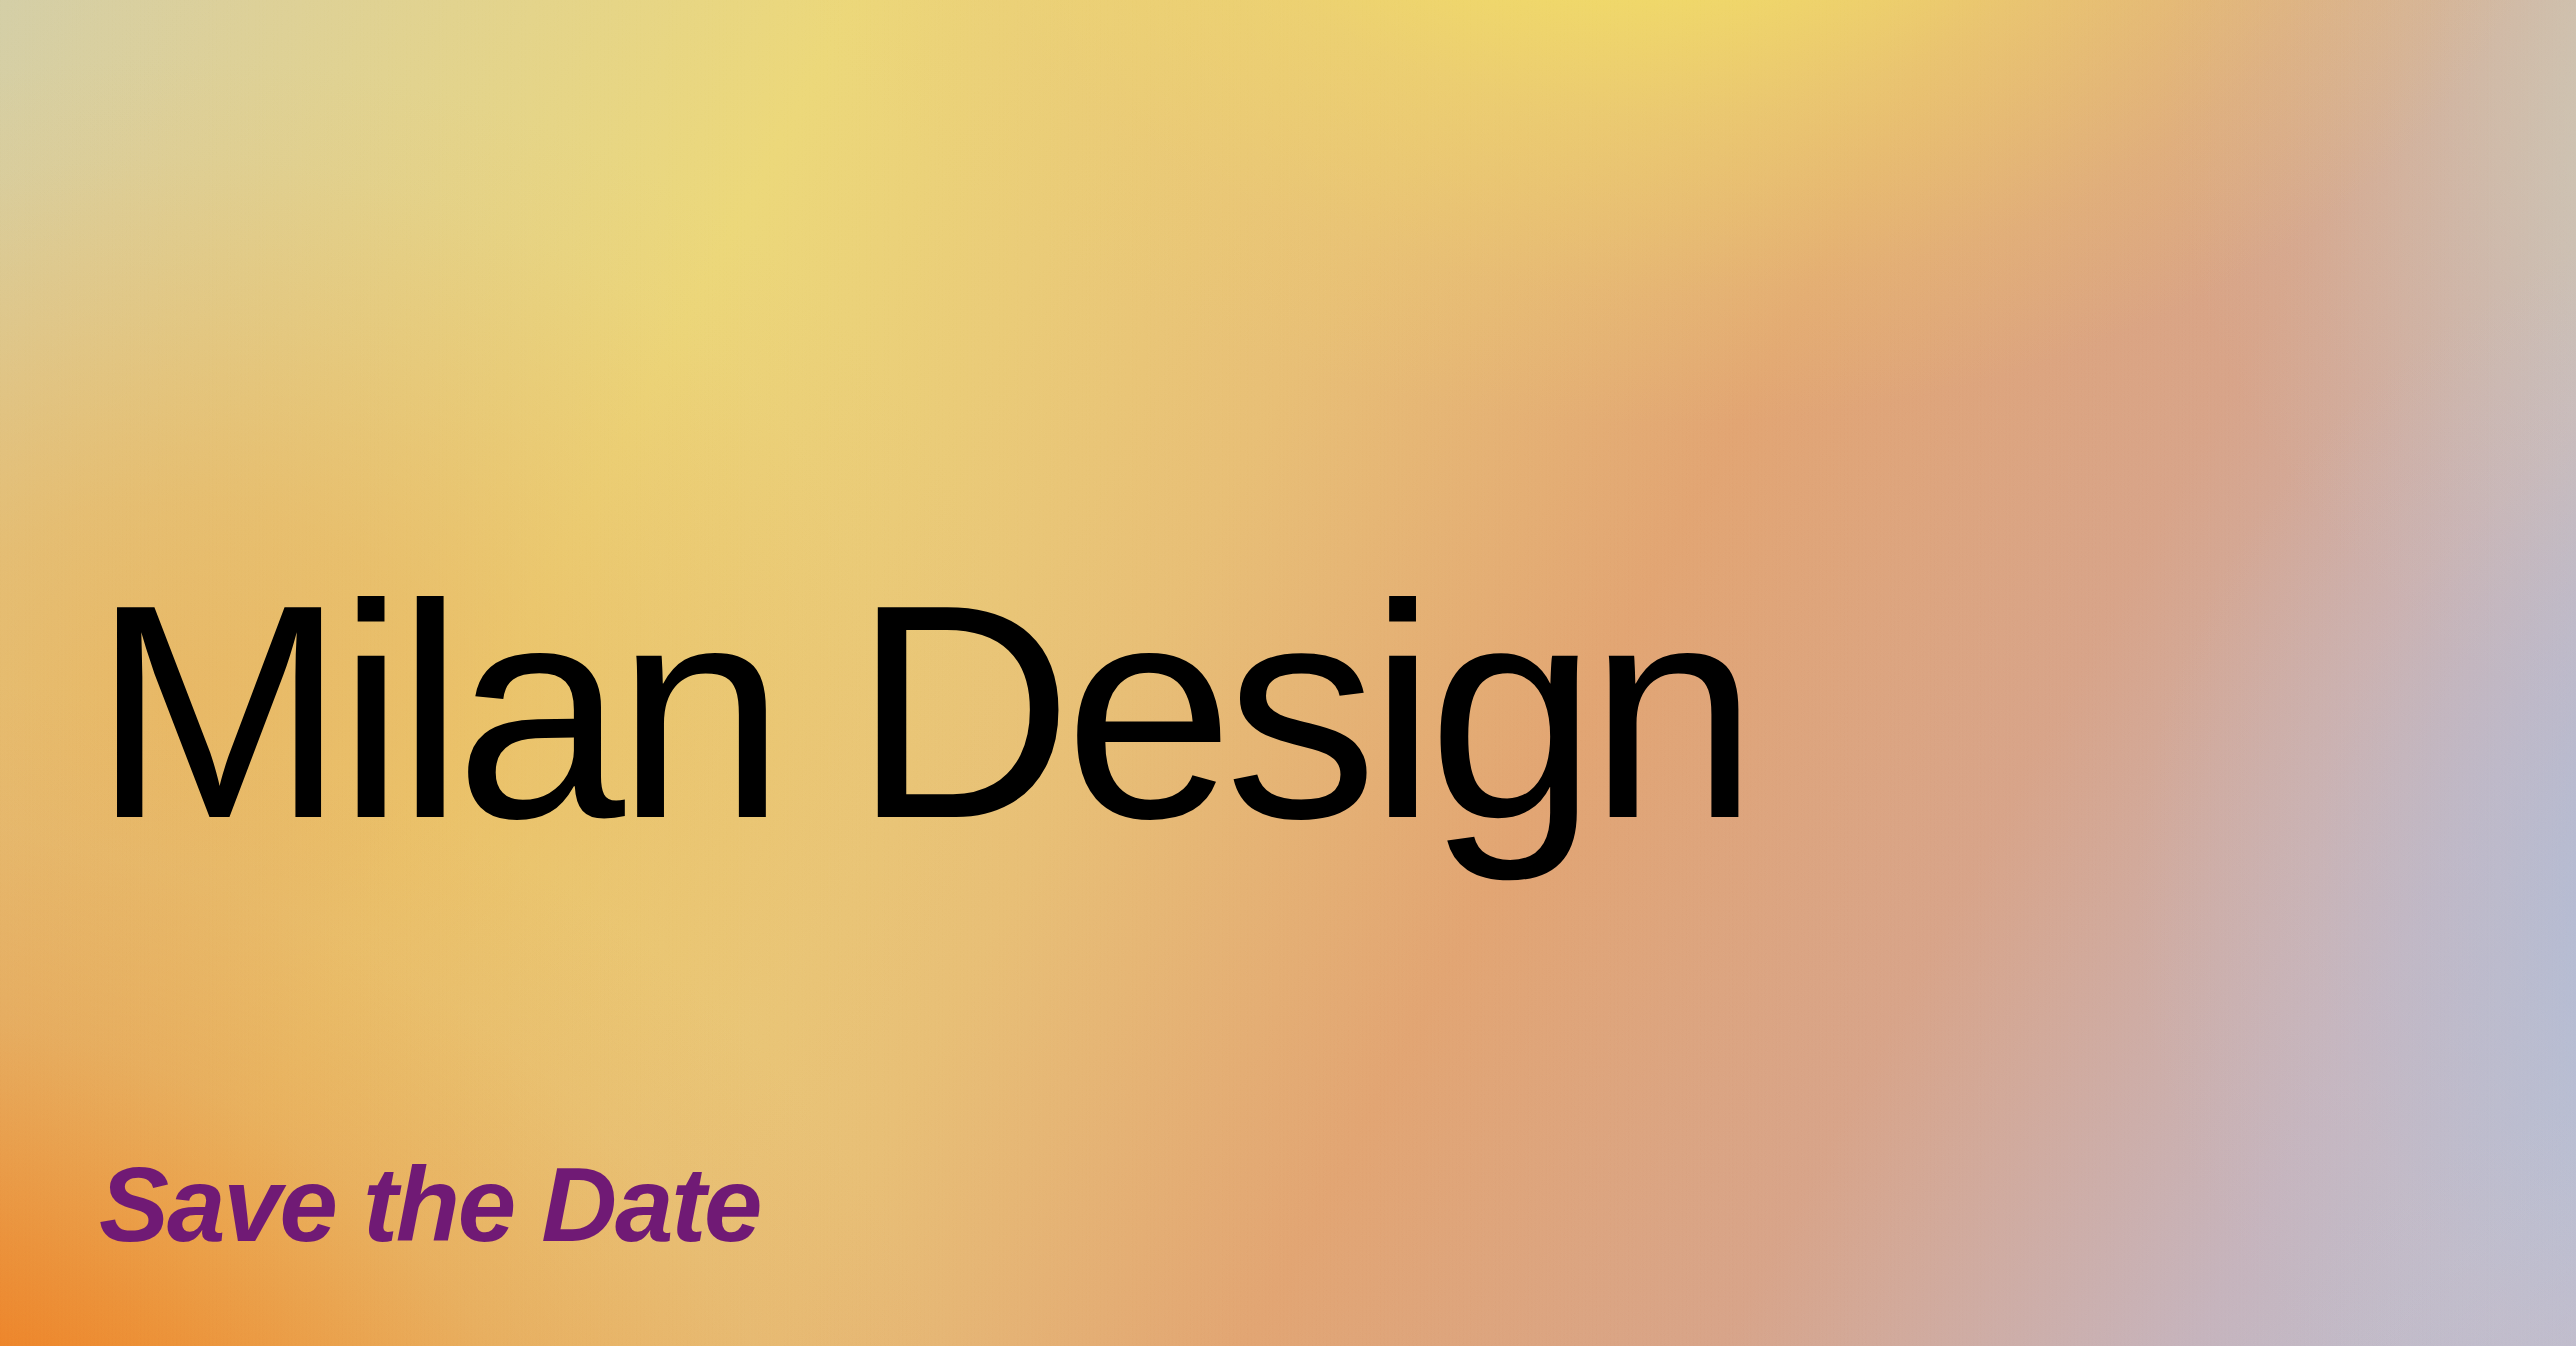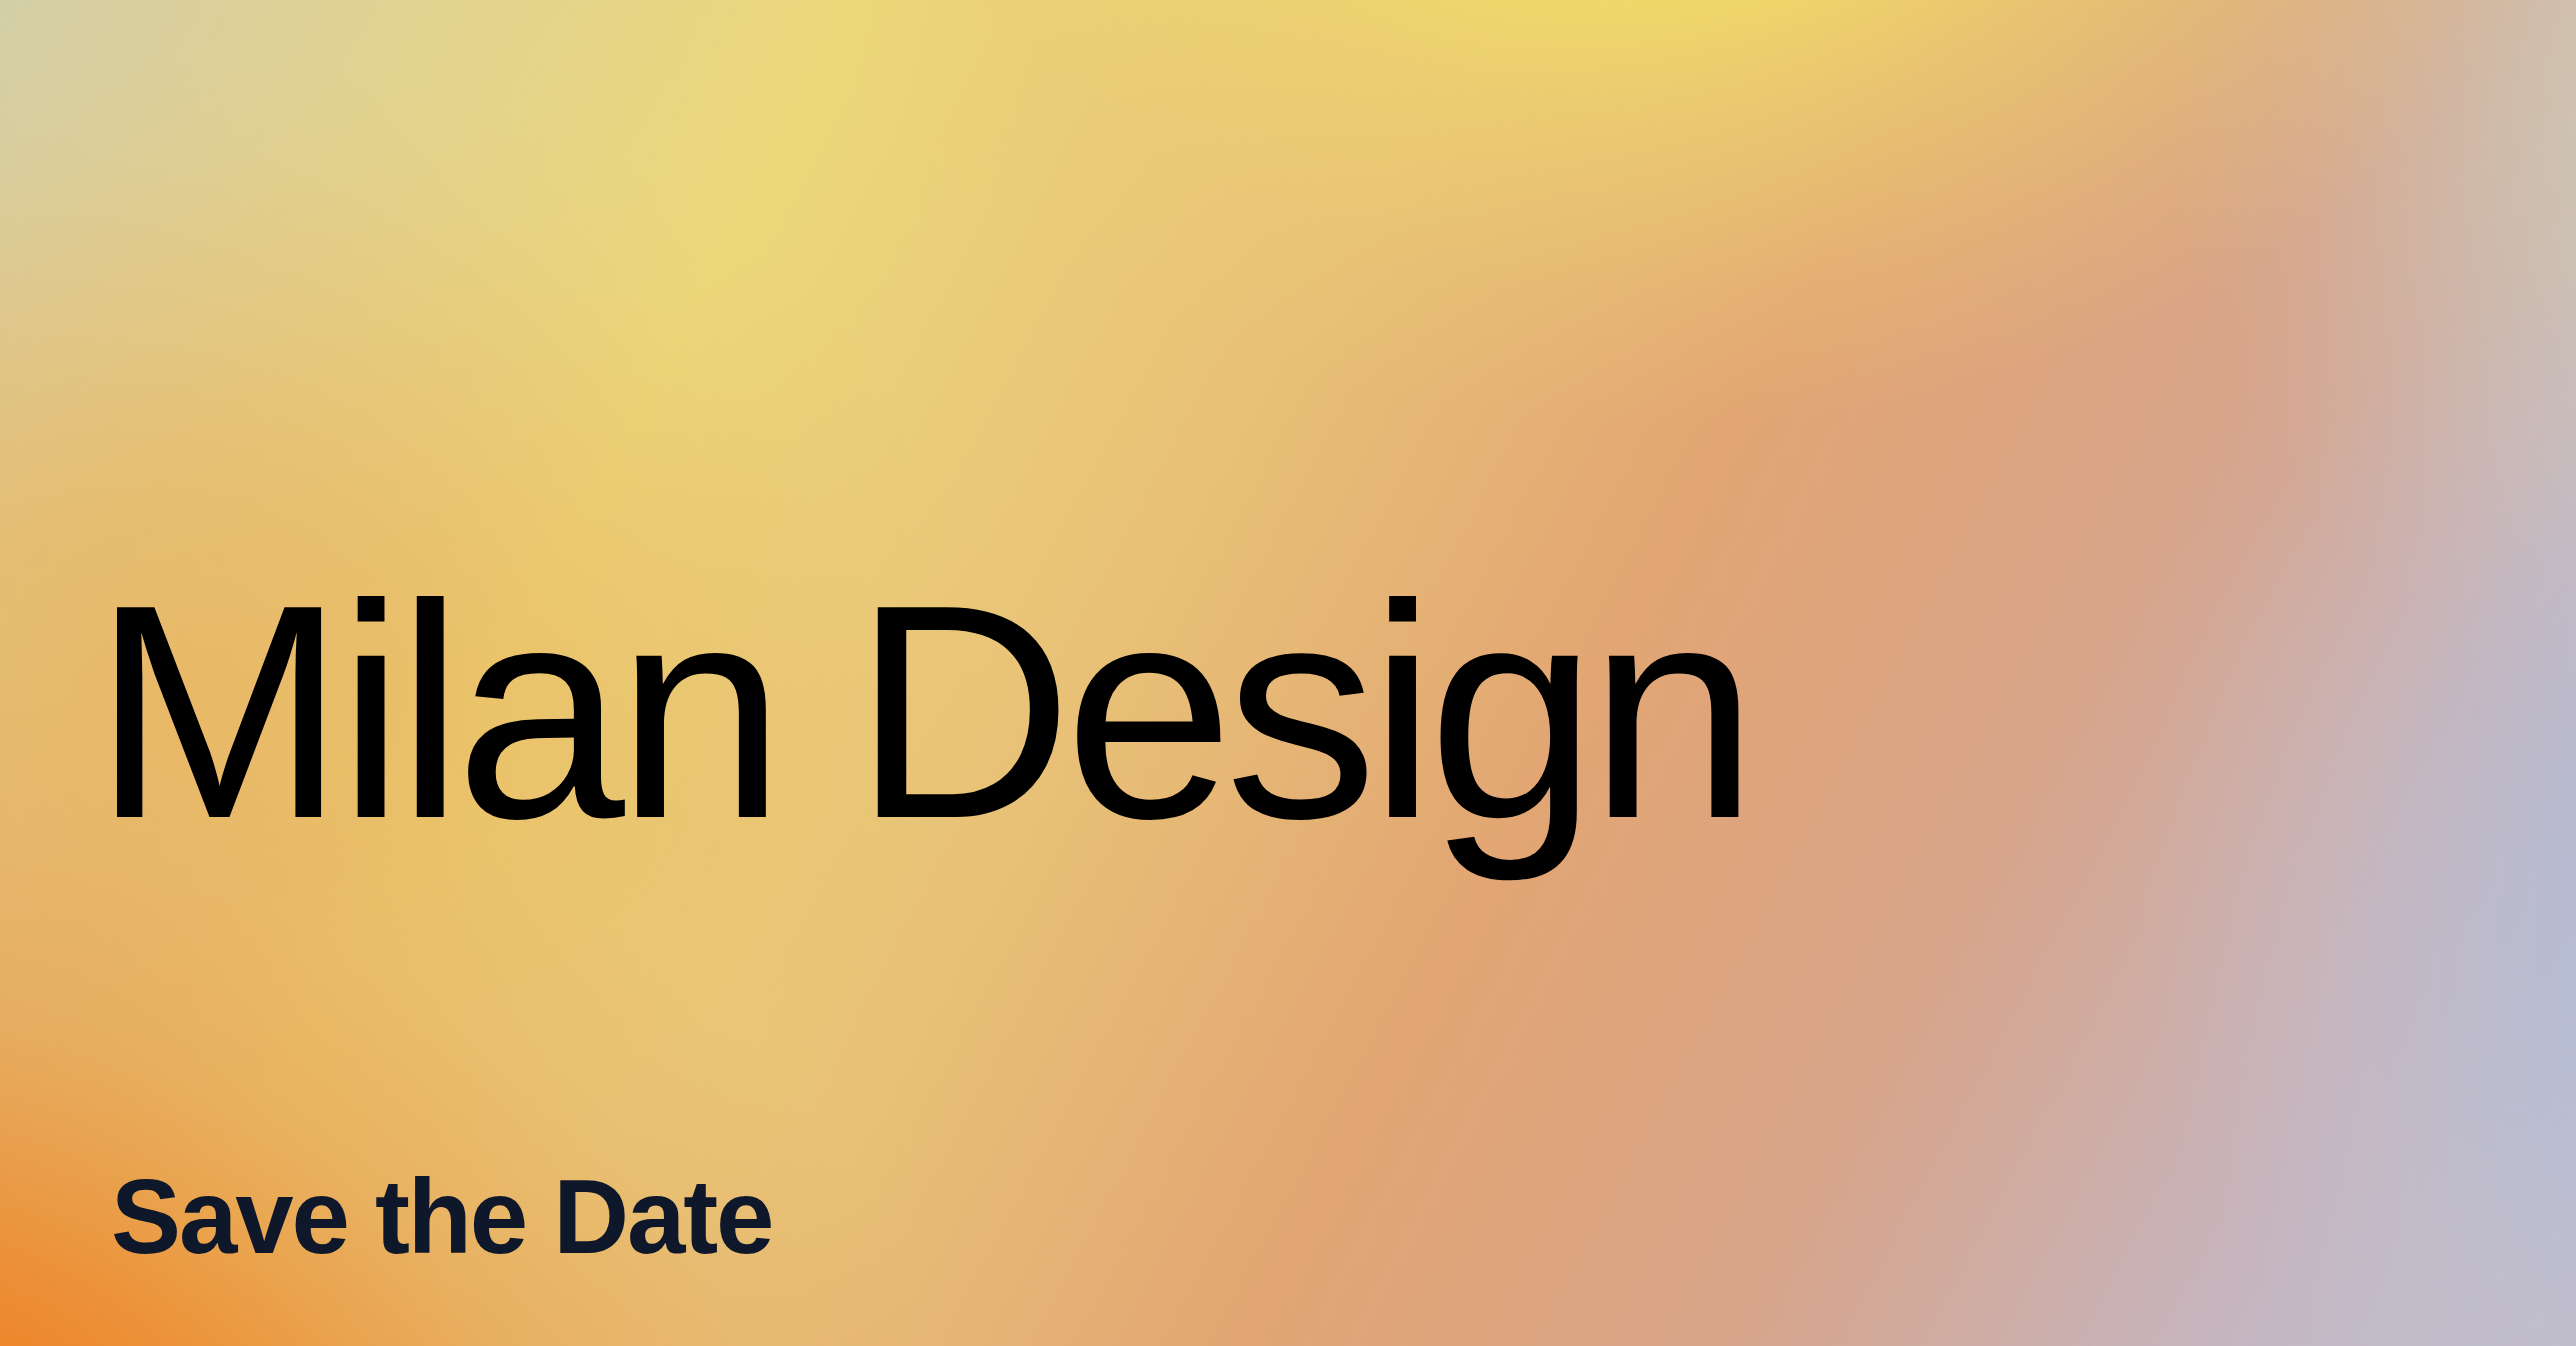--- a/index.html
+++ b/index.html
@@ -140,27 +140,28 @@
     letter-spacing: -8.8px;
     white-space: pre;
     -webkit-font-smoothing: antialiased;
   }
   #headline .hl-line { display: block; }
 
   #tagline {
     position: absolute;
     left: 95px;
     top: 1148px;
-    margin: 16px;
-    color: #0f172a;
+    margin: 4px;
+    color: #701a75;
     font-size: 105px;
     line-height: 105px;
     font-weight: 700;
     letter-spacing: -2.1px;
     white-space: pre;
+    font-style: italic;
     -webkit-font-smoothing: antialiased;
   }
 </style>
 </head>
 <body>
 
 <div id="poster">
 
   <div class="mesh" id="mesh-base"></div>
   <div class="mesh" id="mesh-sage"></div>

